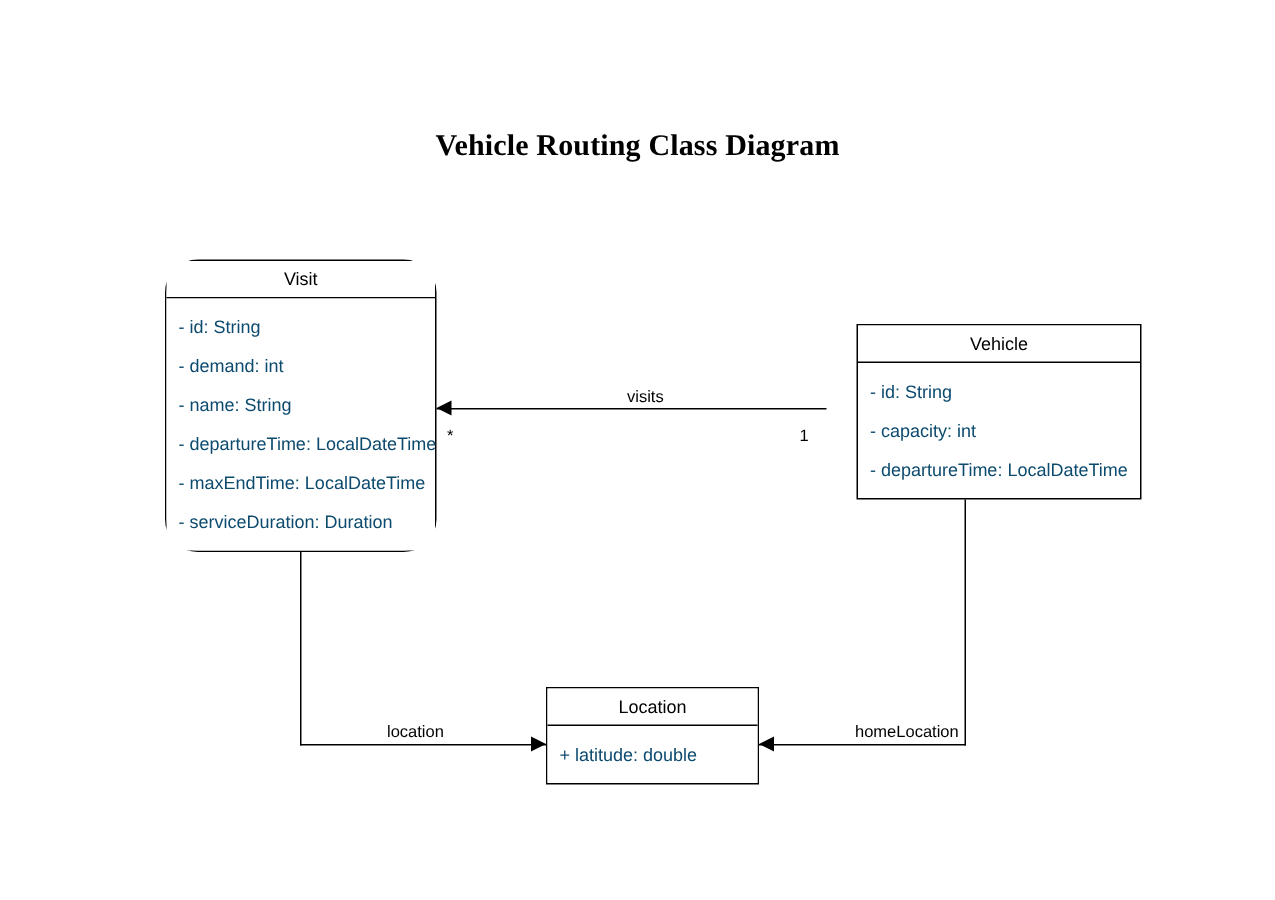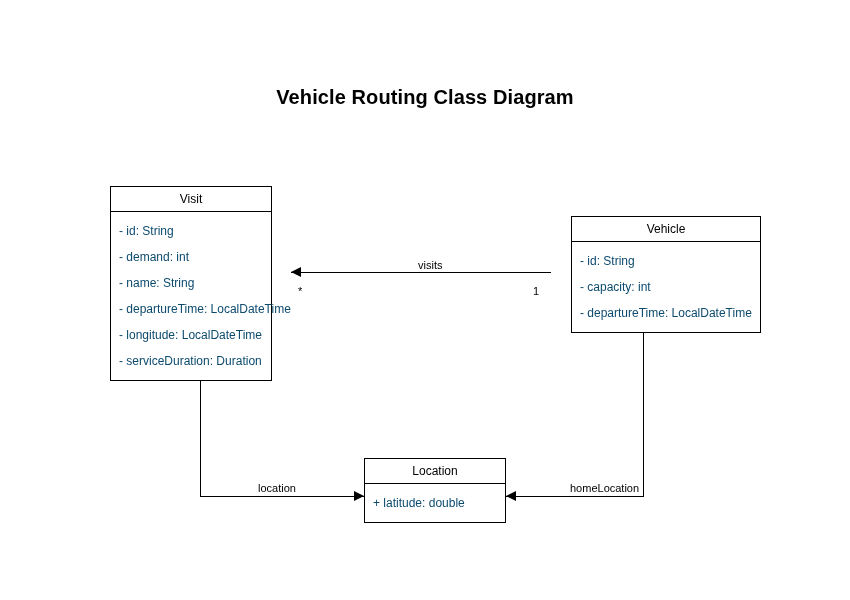--- a/index.html
+++ b/index.html
@@ -26,20 +26,21 @@
     position: absolute;
     left: 0;
     top: 86px;
     width: 850px;
     text-align: center;
     font-size: 20px;
     font-weight: bold;
     letter-spacing: 0.1px;
     color: #000000;
     white-space: nowrap;
+    font-family: Liberation Serif, serif;
   }
 
   
   .uml-class {
     position: absolute;
     box-sizing: border-box;
     background: #ffffff;
     border: 1px solid #000000;
     z-index: 5;
   }
@@ -62,21 +63,21 @@
     box-sizing: border-box;
     height: 26px;
     line-height: 26px;
     padding-left: 8px;
     font-size: 12px;
     color: #0c4a6e;
     white-space: nowrap;
   }
 
   
-  #class-visit    { left: 110px; top: 186px; width: 162px; }
+  #class-visit    { left: 110px; top: 173px; width: 181px; border-radius: 22px; }
   #class-vehicle  { left: 551px; top: 216px; width: 190px; margin-left: 20px; }
   #class-location { left: 364px; top: 458px; width: 142px; }
 
   
   .edge-line {
     position: absolute;
     background: #000000;
     z-index: 2;
   }
   .edge-h { height: 1px; }
@@ -169,21 +170,21 @@
   <div class="multiplicity" id="mult-visit-end">*</div>
   <div class="multiplicity" id="mult-vehicle-end">1</div>
 
   <div class="uml-class" id="class-visit">
     <div class="uml-class-name">Visit</div>
     <div class="uml-attrs">
       <div class="uml-attr">- id: String</div>
       <div class="uml-attr">- demand: int</div>
       <div class="uml-attr">- name: String</div>
       <div class="uml-attr">- departureTime: LocalDateTime</div>
-      <div class="uml-attr">- longitude: LocalDateTime</div>
+      <div class="uml-attr">- maxEndTime: LocalDateTime</div>
       <div class="uml-attr">- serviceDuration: Duration</div>
     </div>
   </div>
 
   <div class="uml-class" id="class-vehicle">
     <div class="uml-class-name">Vehicle</div>
     <div class="uml-attrs">
       <div class="uml-attr">- id: String</div>
       <div class="uml-attr">- capacity: int</div>
       <div class="uml-attr">- departureTime: LocalDateTime</div>

